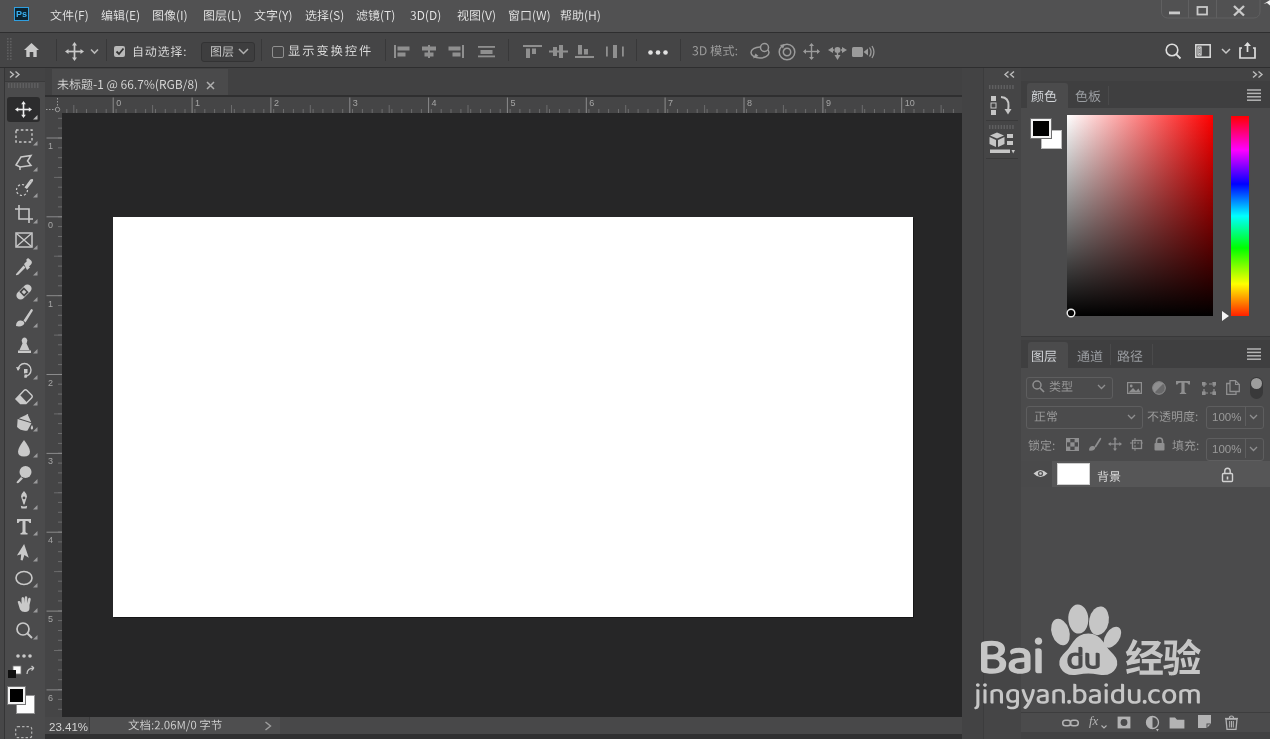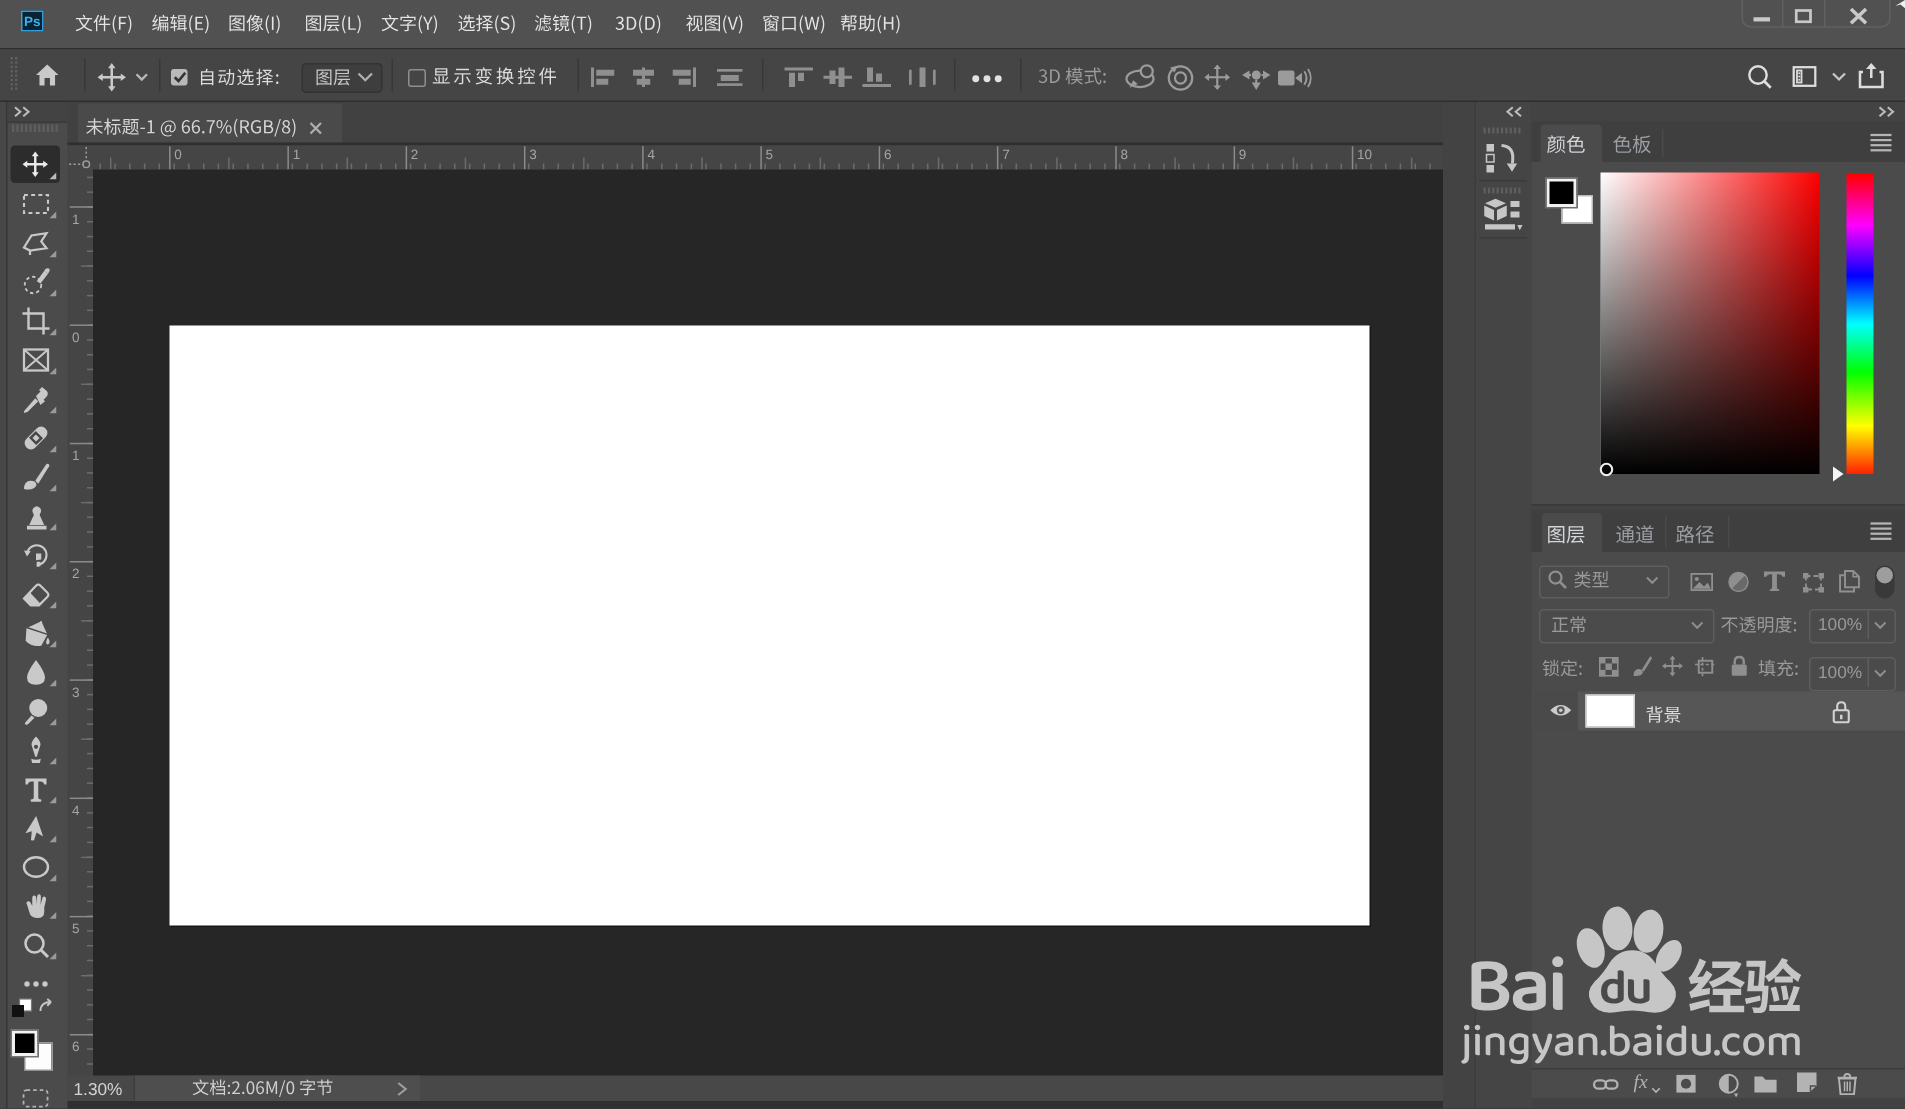--- a/index.html
+++ b/index.html
@@ -749,21 +749,21 @@
     <text x="3" y="430.2" font-family="Liberation Sans" font-size="9" fill="#a5a5a5">4</text>
     <line x1="1.5" y1="498.1" x2="17" y2="498.1" stroke="#8b8b8c"></line>
     <text x="3" y="509.1" font-family="Liberation Sans" font-size="9" fill="#a5a5a5">5</text>
     <line x1="1.5" y1="576.9" x2="17" y2="576.9" stroke="#8b8b8c"></line>
     <text x="3" y="587.9" font-family="Liberation Sans" font-size="9" fill="#a5a5a5">6</text>
   </svg>
 <div class="ab" style="left:62px;top:113px;width:900px;height:605px;background:#262627"></div>
 <div class="ab" style="left:113px;top:217px;width:800px;height:400px;background:#ffffff;box-shadow:1px 1px 0 rgba(0,0,0,0.4)"></div>
 <div class="ab" style="left:45px;top:716.5px;width:917px;height:17px;background:#484849"></div>
 <div class="ab" style="left:89px;top:717px;width:1px;height:16px;background:#3c3c3d"></div>
-<div class="ab" style="left:49px;top:720.5px;font:normal 11.5px &quot;Liberation Sans&quot;,sans-serif;color:#d4d4d4;letter-spacing:normal;white-space:nowrap;">1.30%</div>
+<div class="ab" style="left:49px;top:720.5px;font:normal 11.5px &quot;Liberation Sans&quot;,sans-serif;color:#d4d4d4;letter-spacing:normal;white-space:nowrap;">23.41%</div>
 <div class="ab" style="left:90px;top:716.5px;width:190px;height:17px;background:#4e4e4f"></div>
 <svg class="" style="position:absolute;left:128.0px;top:716.2px;overflow:visible" width="94.3" height="16.7" viewBox="0 0 94.3 16.7">
     <g fill="#cfcfcf" transform="translate(0,13.34) scale(0.011500,-0.011500)">
       <path transform="translate(0.0)" d="M423 823C453 774 485 707 497 666L580 693C566 734 531 799 501 847ZM50 664V590H206C265 438 344 307 447 200C337 108 202 40 36 -7C51 -25 75 -60 83 -78C250 -24 389 48 502 146C615 46 751 -28 915 -73C928 -52 950 -20 967 -4C807 36 671 107 560 201C661 304 738 432 796 590H954V664ZM504 253C410 348 336 462 284 590H711C661 455 592 344 504 253Z"></path>
       <path transform="translate(1000.0)" d="M851 776C830 702 788 597 753 534L813 515C848 575 891 673 925 755ZM397 751C430 679 469 582 486 521L551 547C533 608 493 701 458 774ZM193 840V626H47V555H181C151 418 88 260 26 175C38 158 56 128 65 108C113 175 159 287 193 401V-79H264V424C295 374 332 312 347 279L393 337C375 365 291 482 264 516V555H390V626H264V840ZM369 63V-9H842V-71H916V471H694V837H621V471H392V398H842V269H404V201H842V63Z"></path>
       <path transform="translate(2000.0)" d="M139 390C175 390 205 418 205 460C205 501 175 530 139 530C102 530 73 501 73 460C73 418 102 390 139 390ZM139 -13C175 -13 205 15 205 56C205 98 175 126 139 126C102 126 73 98 73 56C73 15 102 -13 139 -13Z"></path>
       <path transform="translate(2278.0)" d="M44 0H505V79H302C265 79 220 75 182 72C354 235 470 384 470 531C470 661 387 746 256 746C163 746 99 704 40 639L93 587C134 636 185 672 245 672C336 672 380 611 380 527C380 401 274 255 44 54Z"></path>
       <path transform="translate(2833.0)" d="M139 -13C175 -13 205 15 205 56C205 98 175 126 139 126C102 126 73 98 73 56C73 15 102 -13 139 -13Z"></path>
       <path transform="translate(3111.0)" d="M278 -13C417 -13 506 113 506 369C506 623 417 746 278 746C138 746 50 623 50 369C50 113 138 -13 278 -13ZM278 61C195 61 138 154 138 369C138 583 195 674 278 674C361 674 418 583 418 369C418 154 361 61 278 61Z"></path>
       <path transform="translate(3666.0)" d="M301 -13C415 -13 512 83 512 225C512 379 432 455 308 455C251 455 187 422 142 367C146 594 229 671 331 671C375 671 419 649 447 615L499 671C458 715 403 746 327 746C185 746 56 637 56 350C56 108 161 -13 301 -13ZM144 294C192 362 248 387 293 387C382 387 425 324 425 225C425 125 371 59 301 59C209 59 154 142 144 294Z"></path>

